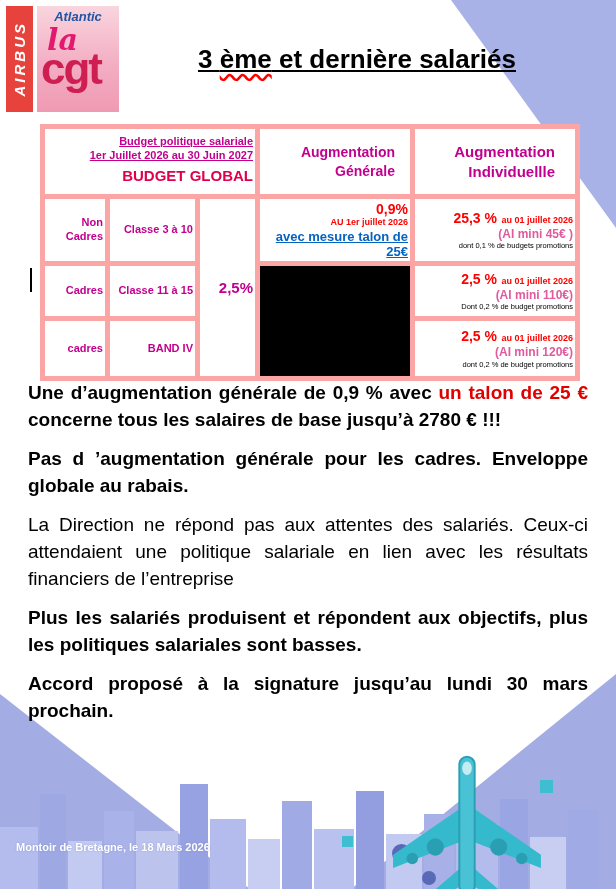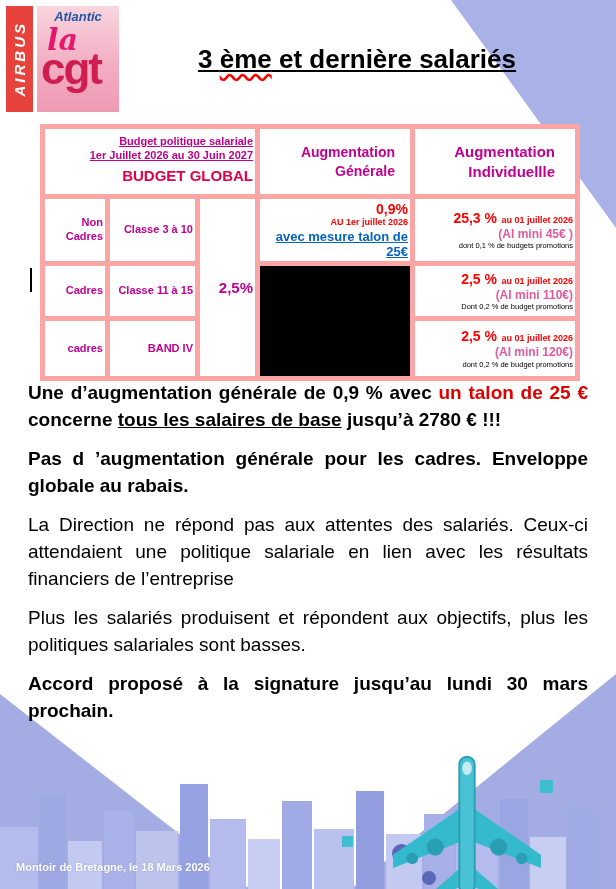--- a/index.html
+++ b/index.html
@@ -55,40 +55,40 @@
   .blackcell { background:#000; }
 
   
   .cursor-bar { position:absolute; left:30px; top:268px; width:2px; height:24px; background:#000; z-index:4; }
 
   
   .body-text { position:absolute; left:28px; top:380px; width:560px; z-index:4; }
   .body-text p { font-size:19px; line-height:1.42; margin-bottom:12px; text-align:justify; color:#000; }
   .bold { font-weight:bold; }
   .redtxt { color:#e00000; font-weight:bold; }
-  .redpara { color:#e00000; font-weight:normal; }
-  .u { text-decoration:underline; }
+  .redpara { color:#e00000; font-weight:bold; }
+  .u { }
 
   
   .skyline { position:absolute; left:0; right:0; bottom:0; height:130px; z-index:2;
              display:flex; align-items:flex-end; gap:2px; overflow:hidden; }
   .bld { flex:0 0 auto; }
   .windows { background-image:
       repeating-linear-gradient(90deg, rgba(255,255,255,.4) 0 4px, transparent 4px 9px),
       repeating-linear-gradient(0deg, rgba(255,255,255,.4) 0 4px, transparent 4px 10px); }
   .accent { position:absolute; background:#3fbdd1; z-index:3; }
   .acc1 { left:342px; bottom:42px; width:11px; height:11px; }
   .acc2 { left:540px; bottom:96px; width:13px; height:13px; }
   .dot { position:absolute; border-radius:50%; background:#5a68b8; z-index:3; }
   .dot1 { left:392px; bottom:26px; width:19px; height:19px; }
   .dot2 { left:422px; bottom:4px; width:14px; height:14px; }
 
   .plane { position:absolute; left:383px; bottom:-6px; width:168px; height:144px; z-index:3; }
 
-  .dateline { position:absolute; left:16px; bottom:16px; z-index:6; color:#ffffff;
+  .dateline { position:absolute; left:16px; bottom:36px; z-index:6; color:#ffffff;
               font-weight:bold; font-size:11px; text-shadow:0 0 2px rgba(120,130,200,.6); }
 </style>
 </head>
 <body>
 
 <div class="page">
 
   <div class="corner corner-tr"></div>
   <div class="corner corner-bl"></div>
   <div class="corner corner-br"></div>

